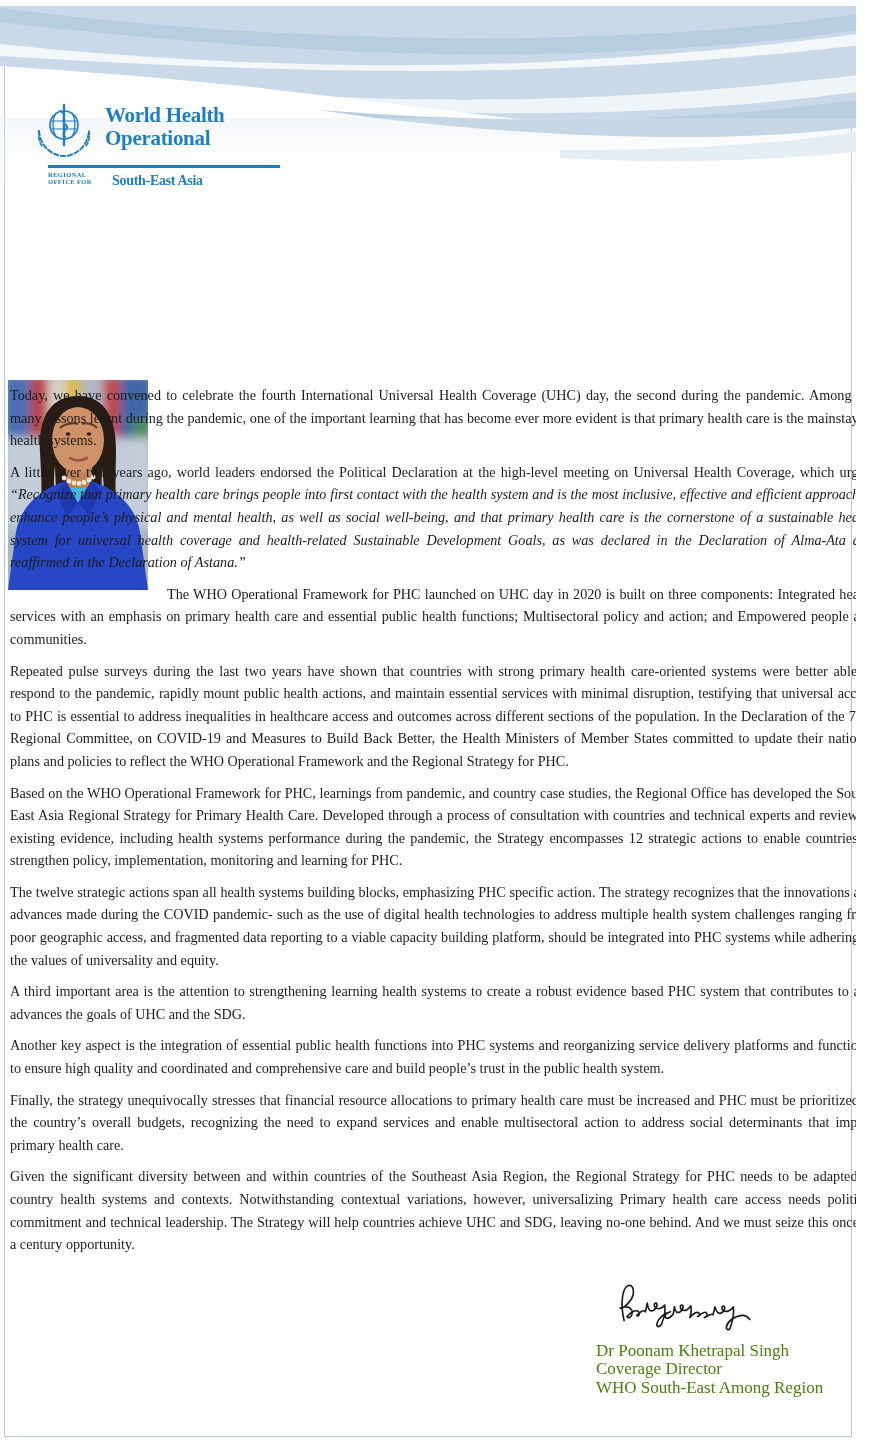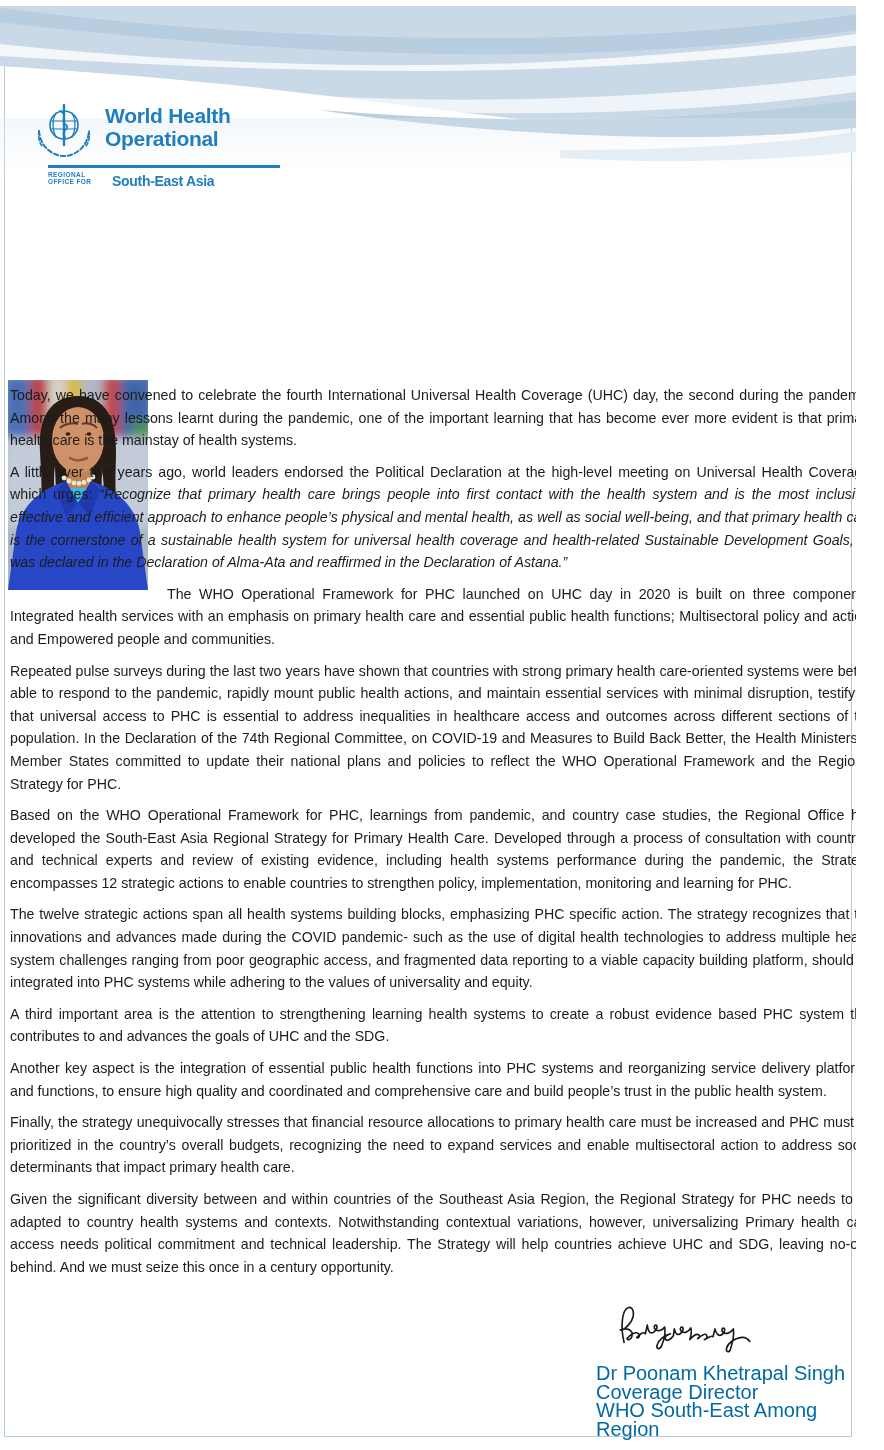--- a/index.html
+++ b/index.html
@@ -1,18 +1,18 @@
 <!DOCTYPE html>
 <html><head>
 <meta charset="utf-8">
 <style>
   html,body { margin:0; padding:0; background:#ffffff; }
   .page {
     position:relative; width:856px; height:1450px; background:#ffffff;
-    font-family:Liberation Sans, sans-serif; overflow:hidden;
+    font-family:Liberation Serif, serif; overflow:hidden;
   }
   .page-border {
     position:absolute; left:4px; right:4px; top:12px; bottom:13px;
     border:1px solid #b5cbdc; z-index:0; pointer-events:none;
   }
   
   .header-wave { position:absolute; top:0; left:0; width:884px; height:210px; z-index:2; }
   
   .logo { position:absolute; top:98px; left:32px; z-index:3; width:250px; }
   .logo-row { display:flex; align-items:flex-start; }
@@ -37,21 +37,21 @@
   .beside-photo { margin-left:157px; }
   .first-indent { text-indent:157px; }
   .quote-italic { font-style:italic; }
   .portrait {
     position:absolute; top:380px; left:8px; width:140px; height:210px; z-index:1;
     overflow:hidden;
   }
   
   .sig-block { width:250px; margin:20px 28px 0 auto; text-align:left; }
   .sig-scribble { width:150px; height:58px; margin-left:14px; display:block; }
-  .sig-lines { margin-top:8px; font-size:20px; line-height:18.5px; color:#0369a1; }
+  .sig-lines { margin-top:8px; font-size:17px; line-height:18.5px; color:#4d7c0f; }
 </style>
 </head>
 <body>
 
 <div class="page">
 
   <div class="page-border"></div>
 
   <div class="header-wave">
     <svg width="884" height="210" viewBox="0 0 884 210" xmlns="http://www.w3.org/2000/svg">

